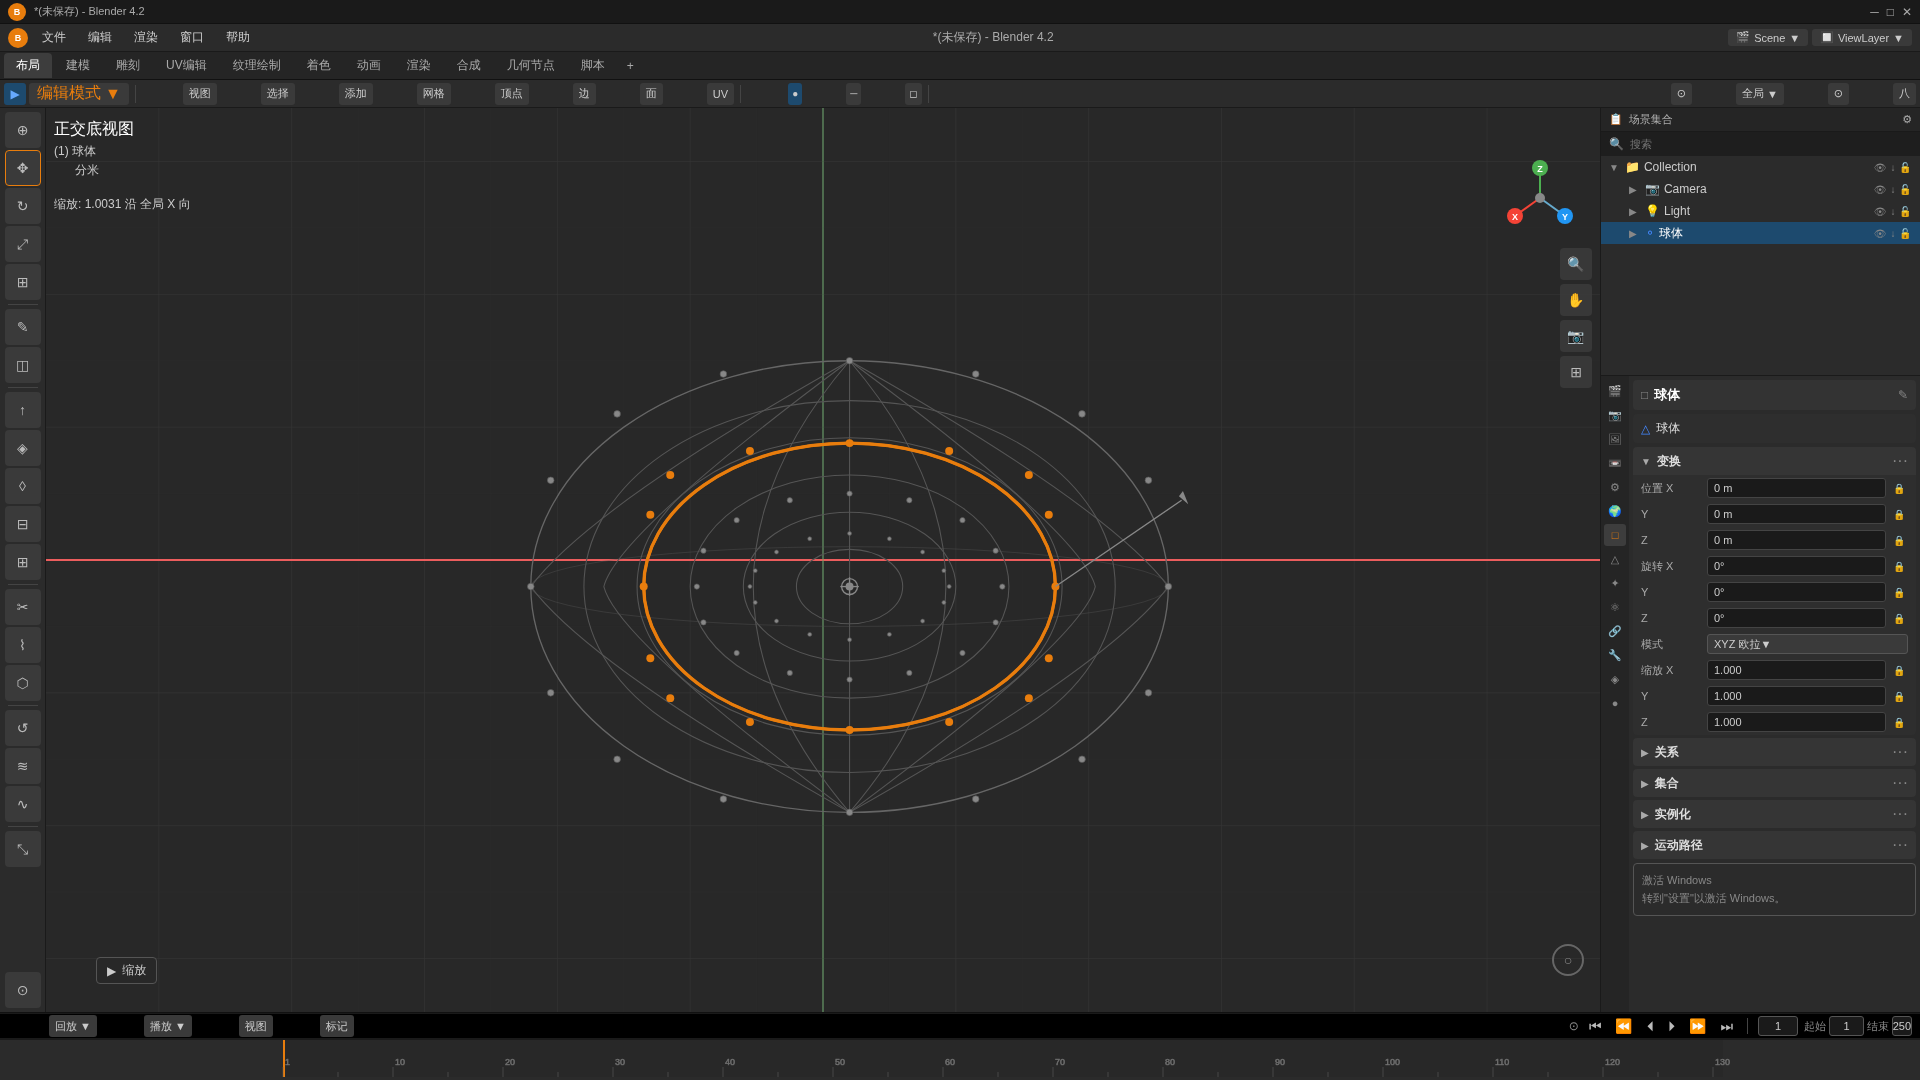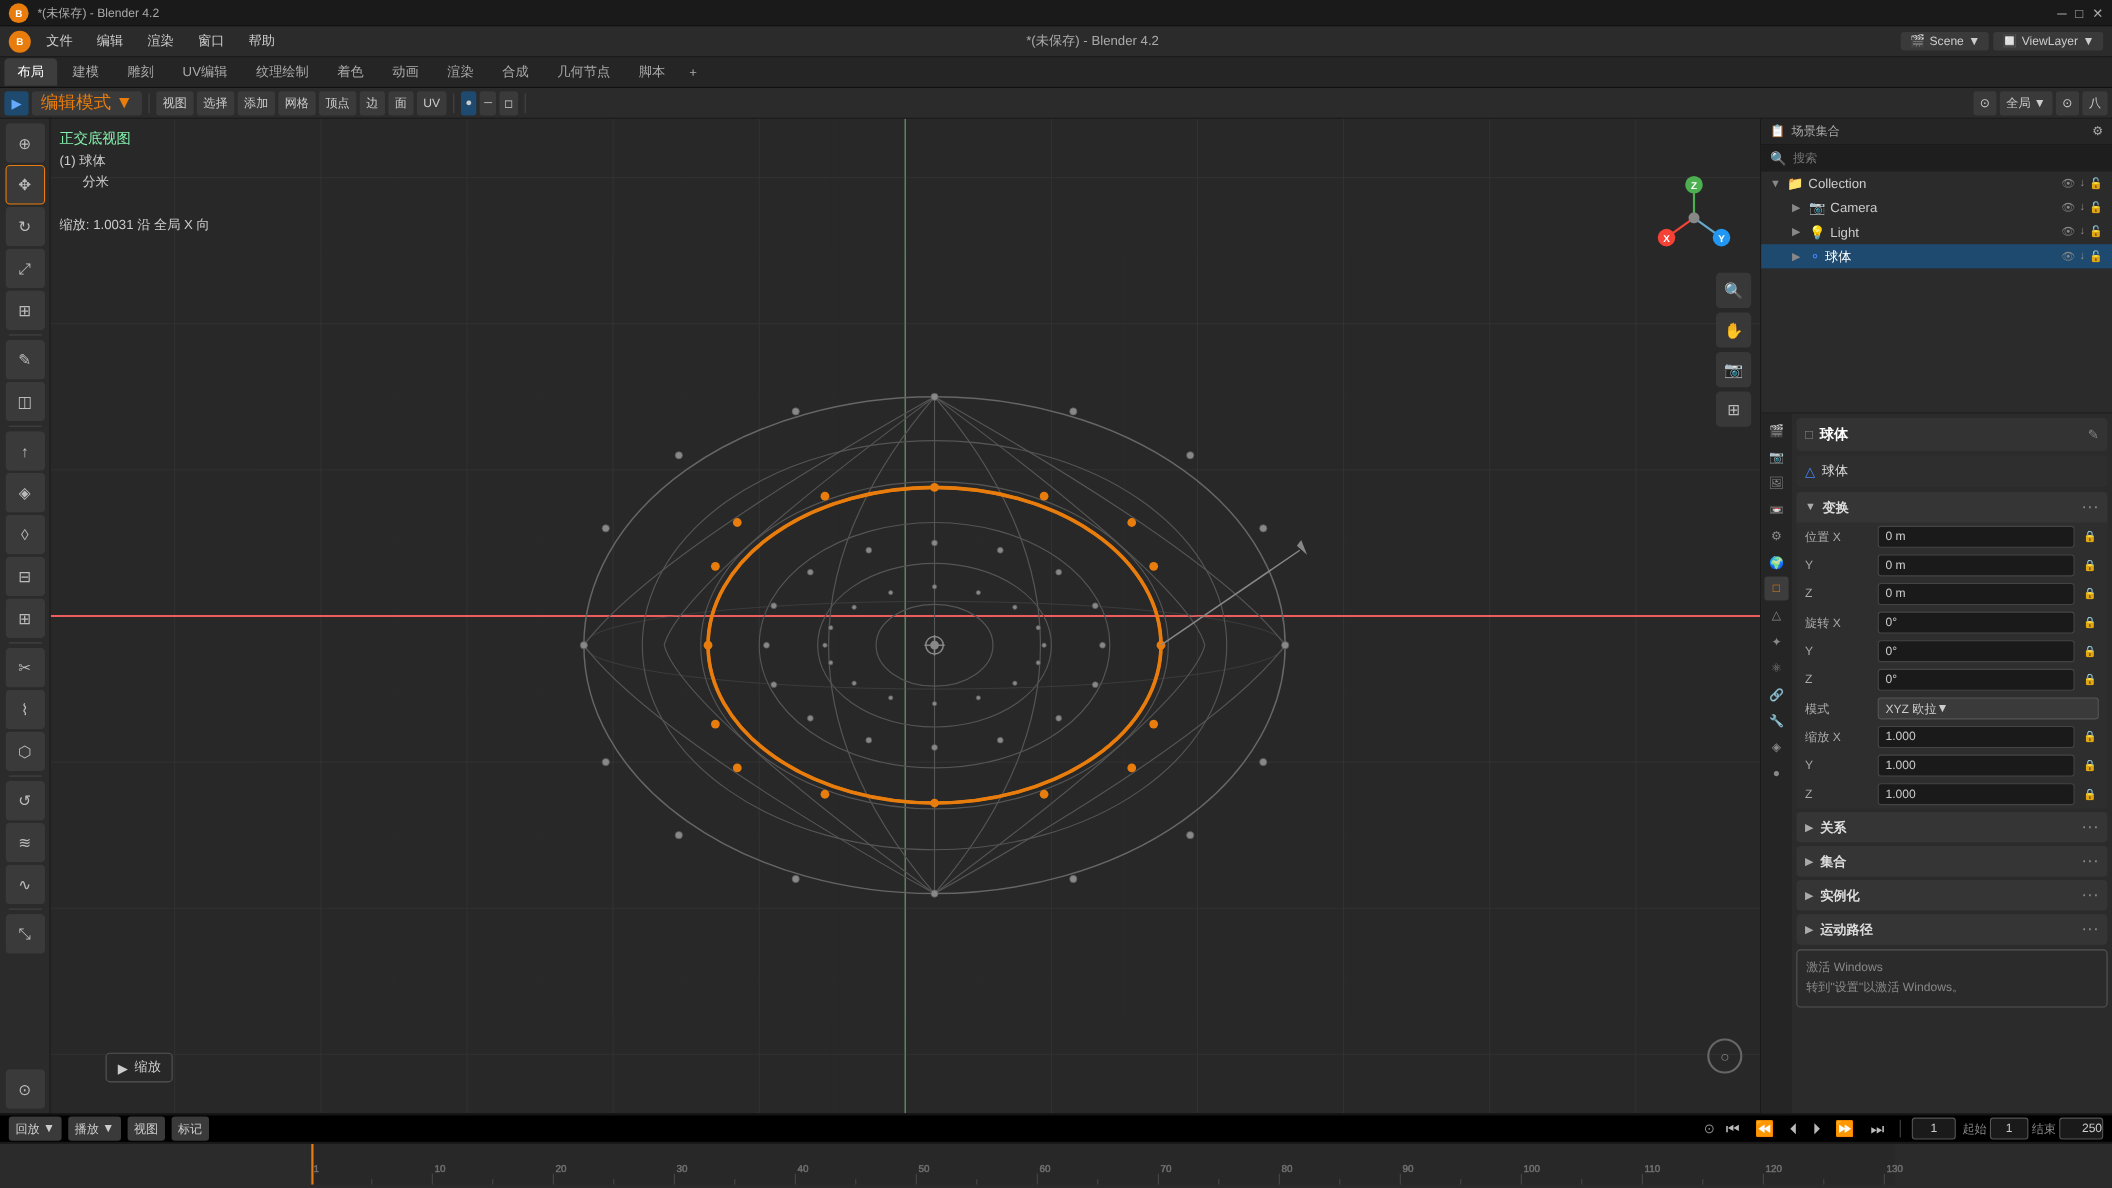--- a/index.html
+++ b/index.html
@@ -346,20 +346,21 @@
       height: 22px;
       padding: 0 6px;
       background: #3a3a3a;
       border-radius: 3px;
       display: flex;
       align-items: center;
       gap: 3px;
       cursor: pointer;
       font-size: 11px;
       color: #ccc;
+      margin-left: 41px;
     }
     .header-btn.active { background: #1d4a6e; }
     .header-sep { width: 1px; height: 18px; background: #444; margin: 0 3px; }
 
     
     .mode-select {
       height: 22px;
       padding: 0 8px;
       background: #3a3a3a;
       border-radius: 3px;
@@ -710,21 +711,21 @@
       <circle cx="605" cy="370" r="6" fill="none" stroke="#888" stroke-width="1"></circle>
       <circle cx="605" cy="370" r="3" fill="#888"></circle>
       <line x1="598" y1="370" x2="612" y2="370" stroke="#888" stroke-width="1"></line>
       <line x1="605" y1="363" x2="605" y2="377" stroke="#888" stroke-width="1"></line>
 
       <line x1="760" y1="370" x2="855" y2="305" stroke="#888" stroke-width="1"></line>
       <polygon points="853,302 860,308 856,298" fill="#888"></polygon>
     </svg>
 
     <div class="viewport-info">
-      <div style="font-size:13px;color:#86efac;">正交底视图</div>
+      <div style="font-size:16px;color:#ffffff;">正交底视图</div>
       <div style="font-size:12px;color:#ccc;">(1) 球体</div>
       <div style="font-size:12px;color:#ccc;margin-left:21px;">分米</div>
     </div>
 
     <div class="scale-info">缩放: 1.0031 沿 全局 X 向</div>
 
     <div class="viewport-gizmo">
       <svg width="80" height="80" viewBox="0 0 80 80">
 
         <line x1="40" y1="40" x2="40" y2="10" stroke="#4caf50" stroke-width="2"></line>
@@ -999,21 +1000,21 @@
       <div class="anim-sep"></div>
       <div style="width:40px;height:20px;background:#1a1a1a;border:1px solid #555;border-radius:3px;display:flex;align-items:center;justify-content:center;font-size:11px;cursor:text;">
         <span>1</span>
       </div>
       <div style="display:flex;align-items:center;gap:3px;">
         <span style="font-size:11px;color:#888;">起始</span>
         <div style="width:35px;height:20px;background:#1a1a1a;border:1px solid #555;border-radius:3px;display:flex;align-items:center;justify-content:center;font-size:11px;cursor:text;">
           <span>1</span>
         </div>
         <span style="font-size:11px;color:#888;">结束</span>
-        <div style="width:40px;height:20px;background:#1a1a1a;border:1px solid #555;border-radius:3px;display:flex;align-items:center;justify-content:flex-end;font-size:11px;cursor:text;">
+        <div style="width:20px;height:20px;background:#1a1a1a;border:1px solid #555;border-radius:3px;display:flex;align-items:center;justify-content:flex-end;font-size:11px;cursor:text;">
           <span>250</span>
         </div>
       </div>
     </div>
   </div>
 
   <div id="timeline-ruler" style="height:42px;background:#2b2b2b;position:relative;overflow:hidden;display:flex;align-items:flex-end;padding-bottom:2px;">
 
     <div style="display:flex;align-items:flex-end;height:100%;padding:0 4px 2px 40px;gap:0;width:100%;position:relative;">
       <svg width="100%" height="40" viewBox="0 0 1440 40">

